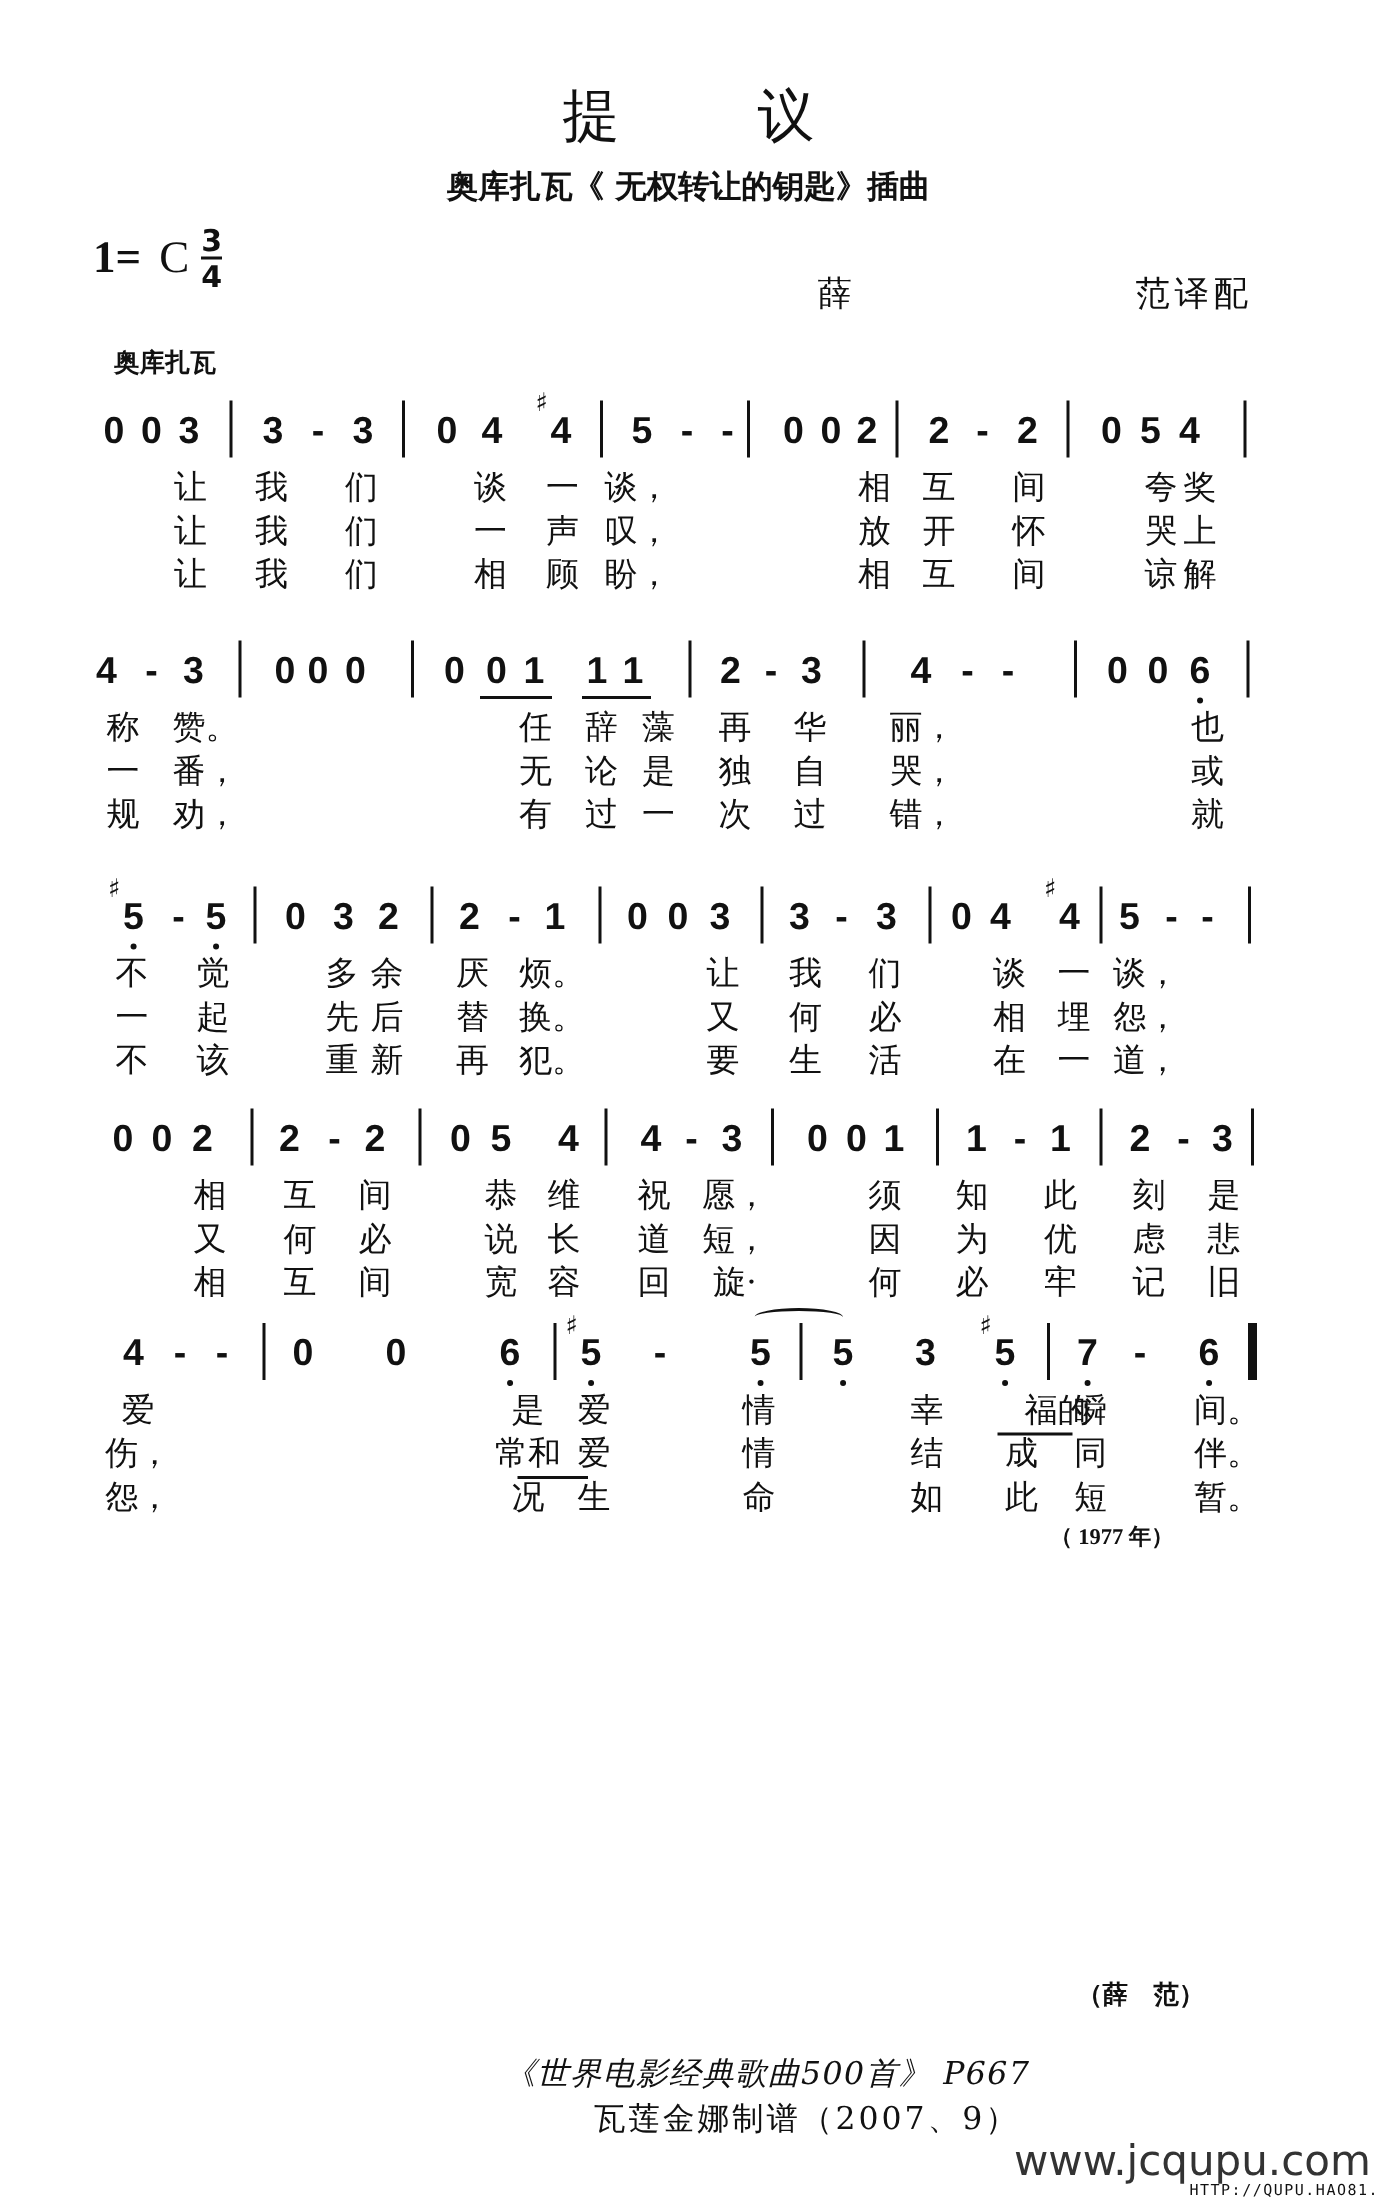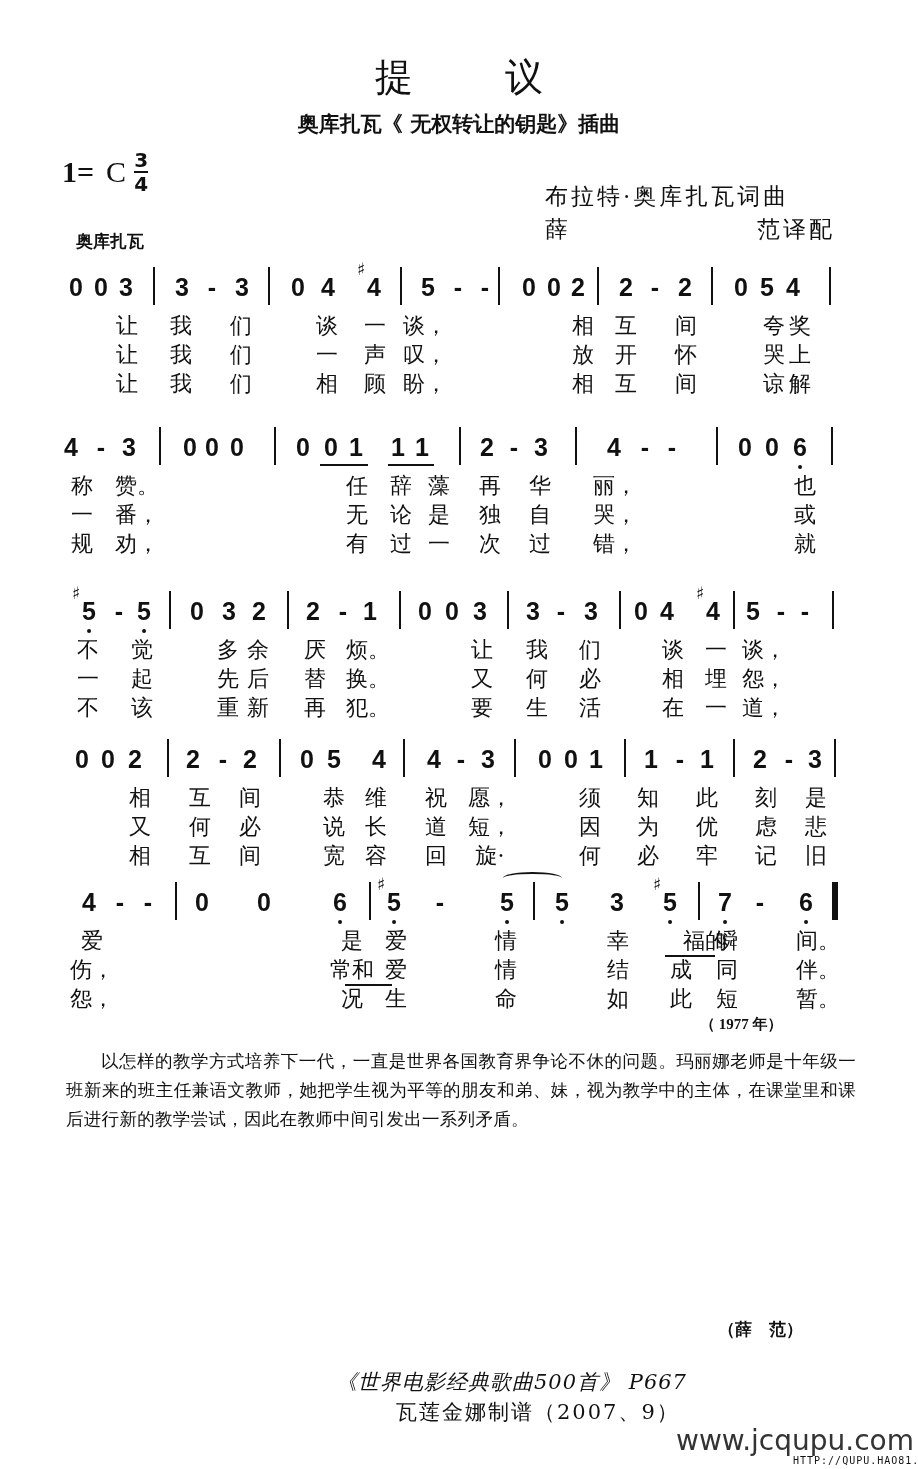--- a/index.html
+++ b/index.html
@@ -44,21 +44,20 @@
   <span class="k1">1=</span>
   <span class="kc">C</span>
   <span class="frac">
     <span>3</span>
     <span class="bar"></span>
     <span>4</span>
   </span>
 </div>
 
 <div class="abs credits">
-  <div>布拉特·奥库扎瓦词曲</div>
   <div class="row2">
     <span>薛</span>
     <span>范译配</span>
   </div>
 </div>
 
 <div class="abs tempo">奥库扎瓦</div>
 
 <div id="score">
     <div class="note" style="left: 76px; top: 273px;"><span>0</span></div>
@@ -355,20 +354,19 @@
     <div class="lyric" style="left: 681px; top: 986px;">此</div>
     <div class="lyric" style="left: 727px; top: 986px;">短</div>
     <div class="lyric" style="left: 818px; top: 986px;">暂。</div>
     <div class="uline" style="left: 345px; width: 47px; height: 1.5px; top: 984px;"></div>
     <div class="uline" style="left: 665px; width: 50px; height: 1.5px; top: 955px;"></div>
   </div>
 
 <div class="abs year">（ 1977 年）</div>
 
 <div class="abs para" style="top:1047px;">
-  <p>以怎样的教学方式培养下一代，一直是世界各国教育界争论不休的问题。玛丽娜老师是十年级一班新来的班主任兼语文教师，她把学生视为平等的朋友和弟、妹，视为教学中的主体，在课堂里和课后进行新的教学尝试，因此在教师中间引发出一系列矛盾。</p>
 </div>
 
 <div class="abs sign">（薛　范）</div>
 <div class="abs src1">《世界电影经典歌曲500首》 P667</div>
 <div class="abs src2">瓦莲金娜制谱（2007、9）</div>
 <div class="abs wm">www.jcqupu.com</div>
 <div class="abs wm2">HTTP://QUPU.HAO81.NET</div>
 
 </body></html>

